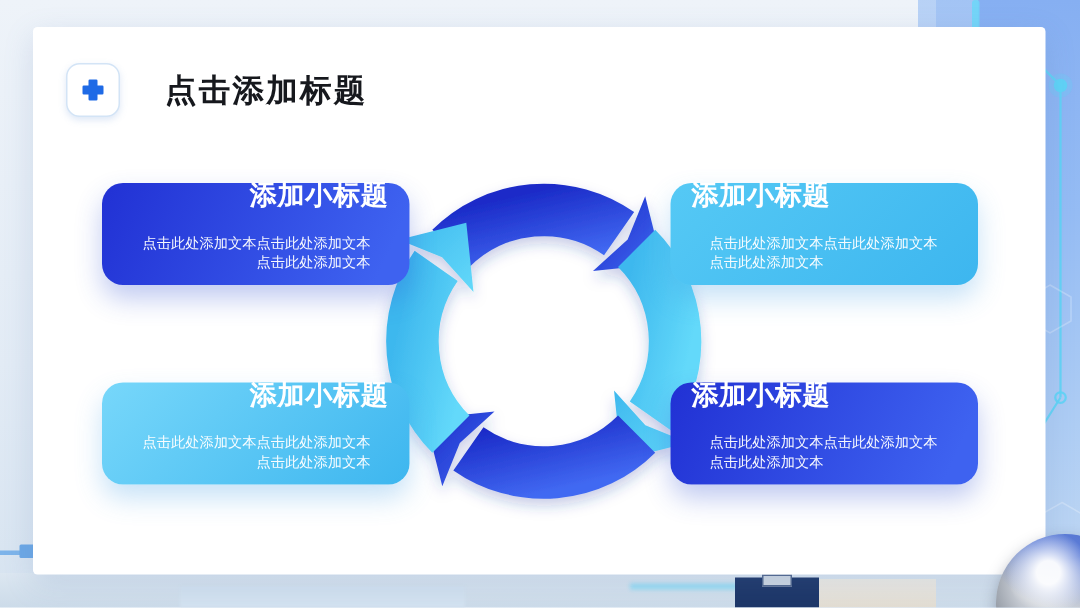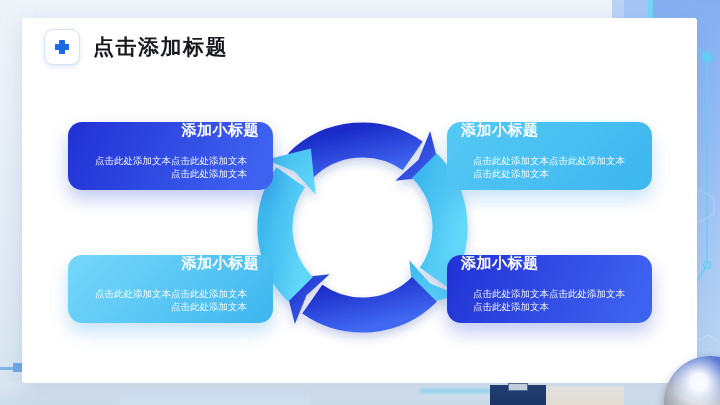--- a/index.html
+++ b/index.html
@@ -42,21 +42,21 @@
   }
 
   
   .title-row{position:absolute;left:44px;top:29px;display:flex;align-items:center;gap:13px;z-index:5;}
   .title-icon{
     width:34px;height:34px;border-radius:9px;background:#ffffff;
     border:1px solid #d3e4f6;box-shadow:0 2px 5px rgba(120,160,220,.25);
     display:flex;align-items:center;justify-content:center;
   }
   .page-title{
-    font-size:21px;font-weight:800;color:#16181d;letter-spacing:1.5px;margin:0;
+    font-size:21px;font-weight:800;color:#16181d;letter-spacing:1.5px;margin:17px;
   }
 
   
   .cycle-svg{position:absolute;left:234px;top:99px;z-index:3;}
 
   
   .box{
     position:absolute;width:205px;height:68px;border-radius:14px;z-index:4;
     box-sizing:border-box;padding:9px 14px 8px 14px;color:#ffffff;
     display:flex;flex-direction:column;justify-content:center;
@@ -65,21 +65,21 @@
     background:linear-gradient(115deg,#2131d4 0%,#3e62f0 90%);
     box-shadow:0 9px 18px rgba(48,80,210,.30);
   }
   .box.light{
     background:linear-gradient(135deg,#55c9f5 0%,#3db6ef 100%);
     box-shadow:0 9px 18px rgba(70,160,230,.30);
   }
   .box.light.tl-light{background:linear-gradient(315deg,#3db6ef 0%,#77d7fa 100%);}
   .box.align-right{text-align:right;}
   .box.align-left{text-align:left;}
-  .box-title{font-size:15px;font-weight:800;letter-spacing:.5px;margin:0 0 3px 0;}
+  .box-title{font-size:18px;font-weight:800;letter-spacing:.5px;margin:0 0 3px 0;}
   .box-body{font-size:9.5px;line-height:1.35;opacity:.96;margin:12px;}
   .pos-tl{left:68px;top:122px;}
   .pos-tr{left:447px;top:122px;}
   .pos-bl{left:68px;top:255px;}
   .pos-br{left:447px;top:255px;}
 
   
   .sphere{
     position:absolute;left:664px;top:356px;width:92px;height:92px;border-radius:50%;z-index:6;
     background:

